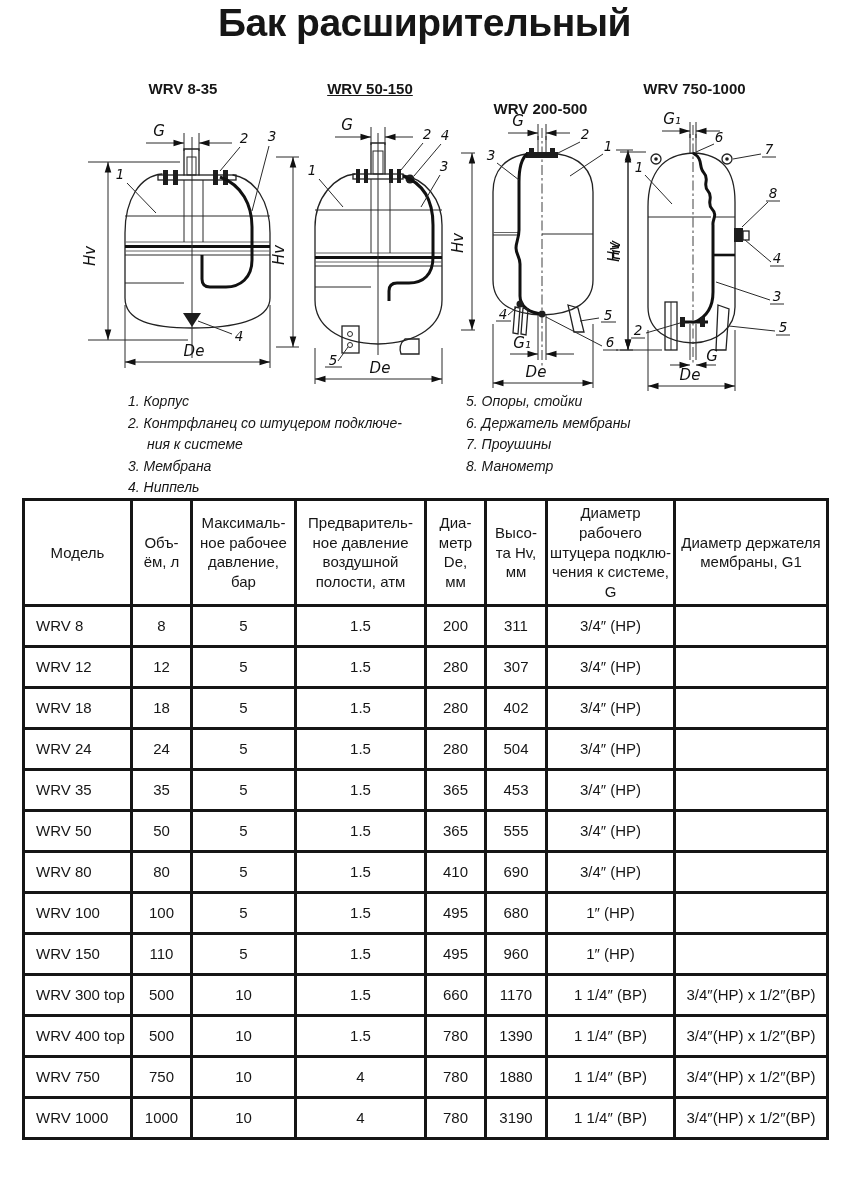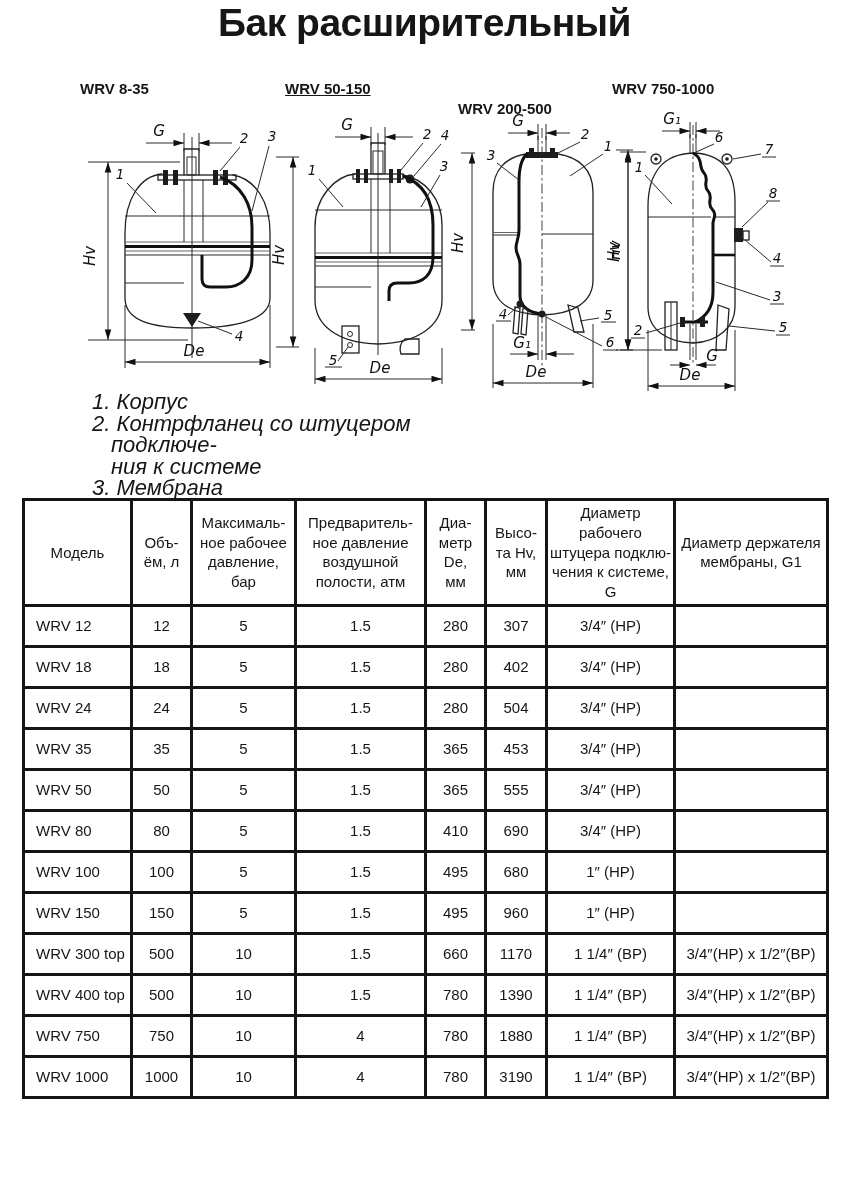--- a/index.html
+++ b/index.html
@@ -1,22 +1,22 @@
 <!DOCTYPE html>
 <html><head>
 <meta charset="utf-8">
 <style>
   html,body{margin:0;padding:0;background:#ffffff;}
   .page{position:relative;width:849px;height:1200px;background:#fff;overflow:hidden;
         font-family:"Liberation Sans","DejaVu Sans",sans-serif;color:#161616;}
   .page-title{position:absolute;top:1px;left:0;width:100%;text-align:center;
         font-size:39px;font-weight:700;letter-spacing:-0.5px;}
-  .fig-label{position:absolute;top:80px;font-size:15px;font-weight:700;text-align:left;}
+  .fig-label{position:absolute;top:80px;font-size:15px;font-weight:700;text-align:center;}
   svg.fig{position:absolute;}
-  .legend-col{position:absolute;font-style:italic;font-size:22px;line-height:21.5px;}
+  .legend-col{position:absolute;font-style:italic;font-size:14px;line-height:21.5px;margin-left:36px;}
   .legend-item{white-space:pre-line;padding-left:19px;text-indent:-19px;}
   table.spec{position:absolute;left:22px;top:498px;width:804px;border-collapse:collapse;
         table-layout:fixed;font-size:15px;background:#fff;}
   table.spec th,table.spec td{border:3px solid #151515;}
   table.spec th{height:94px;font-weight:400;white-space:pre-line;line-height:1.32;
         vertical-align:middle;text-align:center;padding:2px 1px;}
   table.spec td{height:38px;text-align:center;vertical-align:middle;padding:0;}
   table.spec tbody td:first-child{text-align:left;padding-left:11px;}
   
   .ol{fill:none;stroke:#222;stroke-width:1.3;stroke-linecap:round;}
@@ -325,20 +325,26 @@
       <text class="co" x="171" y="220" text-anchor="middle">5</text>
     </g>
   </svg>
 
   <div class="legend-col" style="left:92px;top:391px;width:330px;">
     <div class="legend-item">1. Корпус</div>
     <div class="legend-item">2. Контрфланец со штуцером подключе-
 ния к системе</div>
     <div class="legend-item">3. Мембрана</div>
     <div class="legend-item">4. Ниппель</div>
+  </div>
+  <div class="legend-col" style="left:430px;top:391px;width:300px;">
+    <div class="legend-item">5. Опоры, стойки</div>
+    <div class="legend-item">6. Держатель мембраны</div>
+    <div class="legend-item">7. Проушины</div>
+    <div class="legend-item">8. Манометр</div>
   </div>
 
   <table class="spec">
     <colgroup>
       <col style="width:108px">
         <col style="width:60px">
         <col style="width:104px">
         <col style="width:130px">
       <col style="width:60px">
         <col style="width:61px">
@@ -367,20 +373,30 @@
 мм</th>
         <th>Диаметр рабочего
 штуцера подклю-
 чения к системе, G</th>
         <th>Диаметр держателя
 мембраны, G1</th>
       </tr>
     </thead>
     <tbody>
 
+        <tr>
+          <td>WRV 8</td>
+          <td>8</td>
+          <td>5</td>
+          <td>1.5</td>
+          <td>200</td>
+          <td>311</td>
+          <td>3/4″ (НР)</td>
+          <td></td>
+        </tr>
 
         <tr>
           <td>WRV 12</td>
           <td>12</td>
           <td>5</td>
           <td>1.5</td>
           <td>280</td>
           <td>307</td>
           <td>3/4″ (НР)</td>
           <td></td>
@@ -447,21 +463,21 @@
           <td>5</td>
           <td>1.5</td>
           <td>495</td>
           <td>680</td>
           <td>1″ (НР)</td>
           <td></td>
         </tr>
 
         <tr>
           <td>WRV 150</td>
-          <td>150</td>
+          <td>110</td>
           <td>5</td>
           <td>1.5</td>
           <td>495</td>
           <td>960</td>
           <td>1″ (НР)</td>
           <td></td>
         </tr>
 
 
         <tr>

